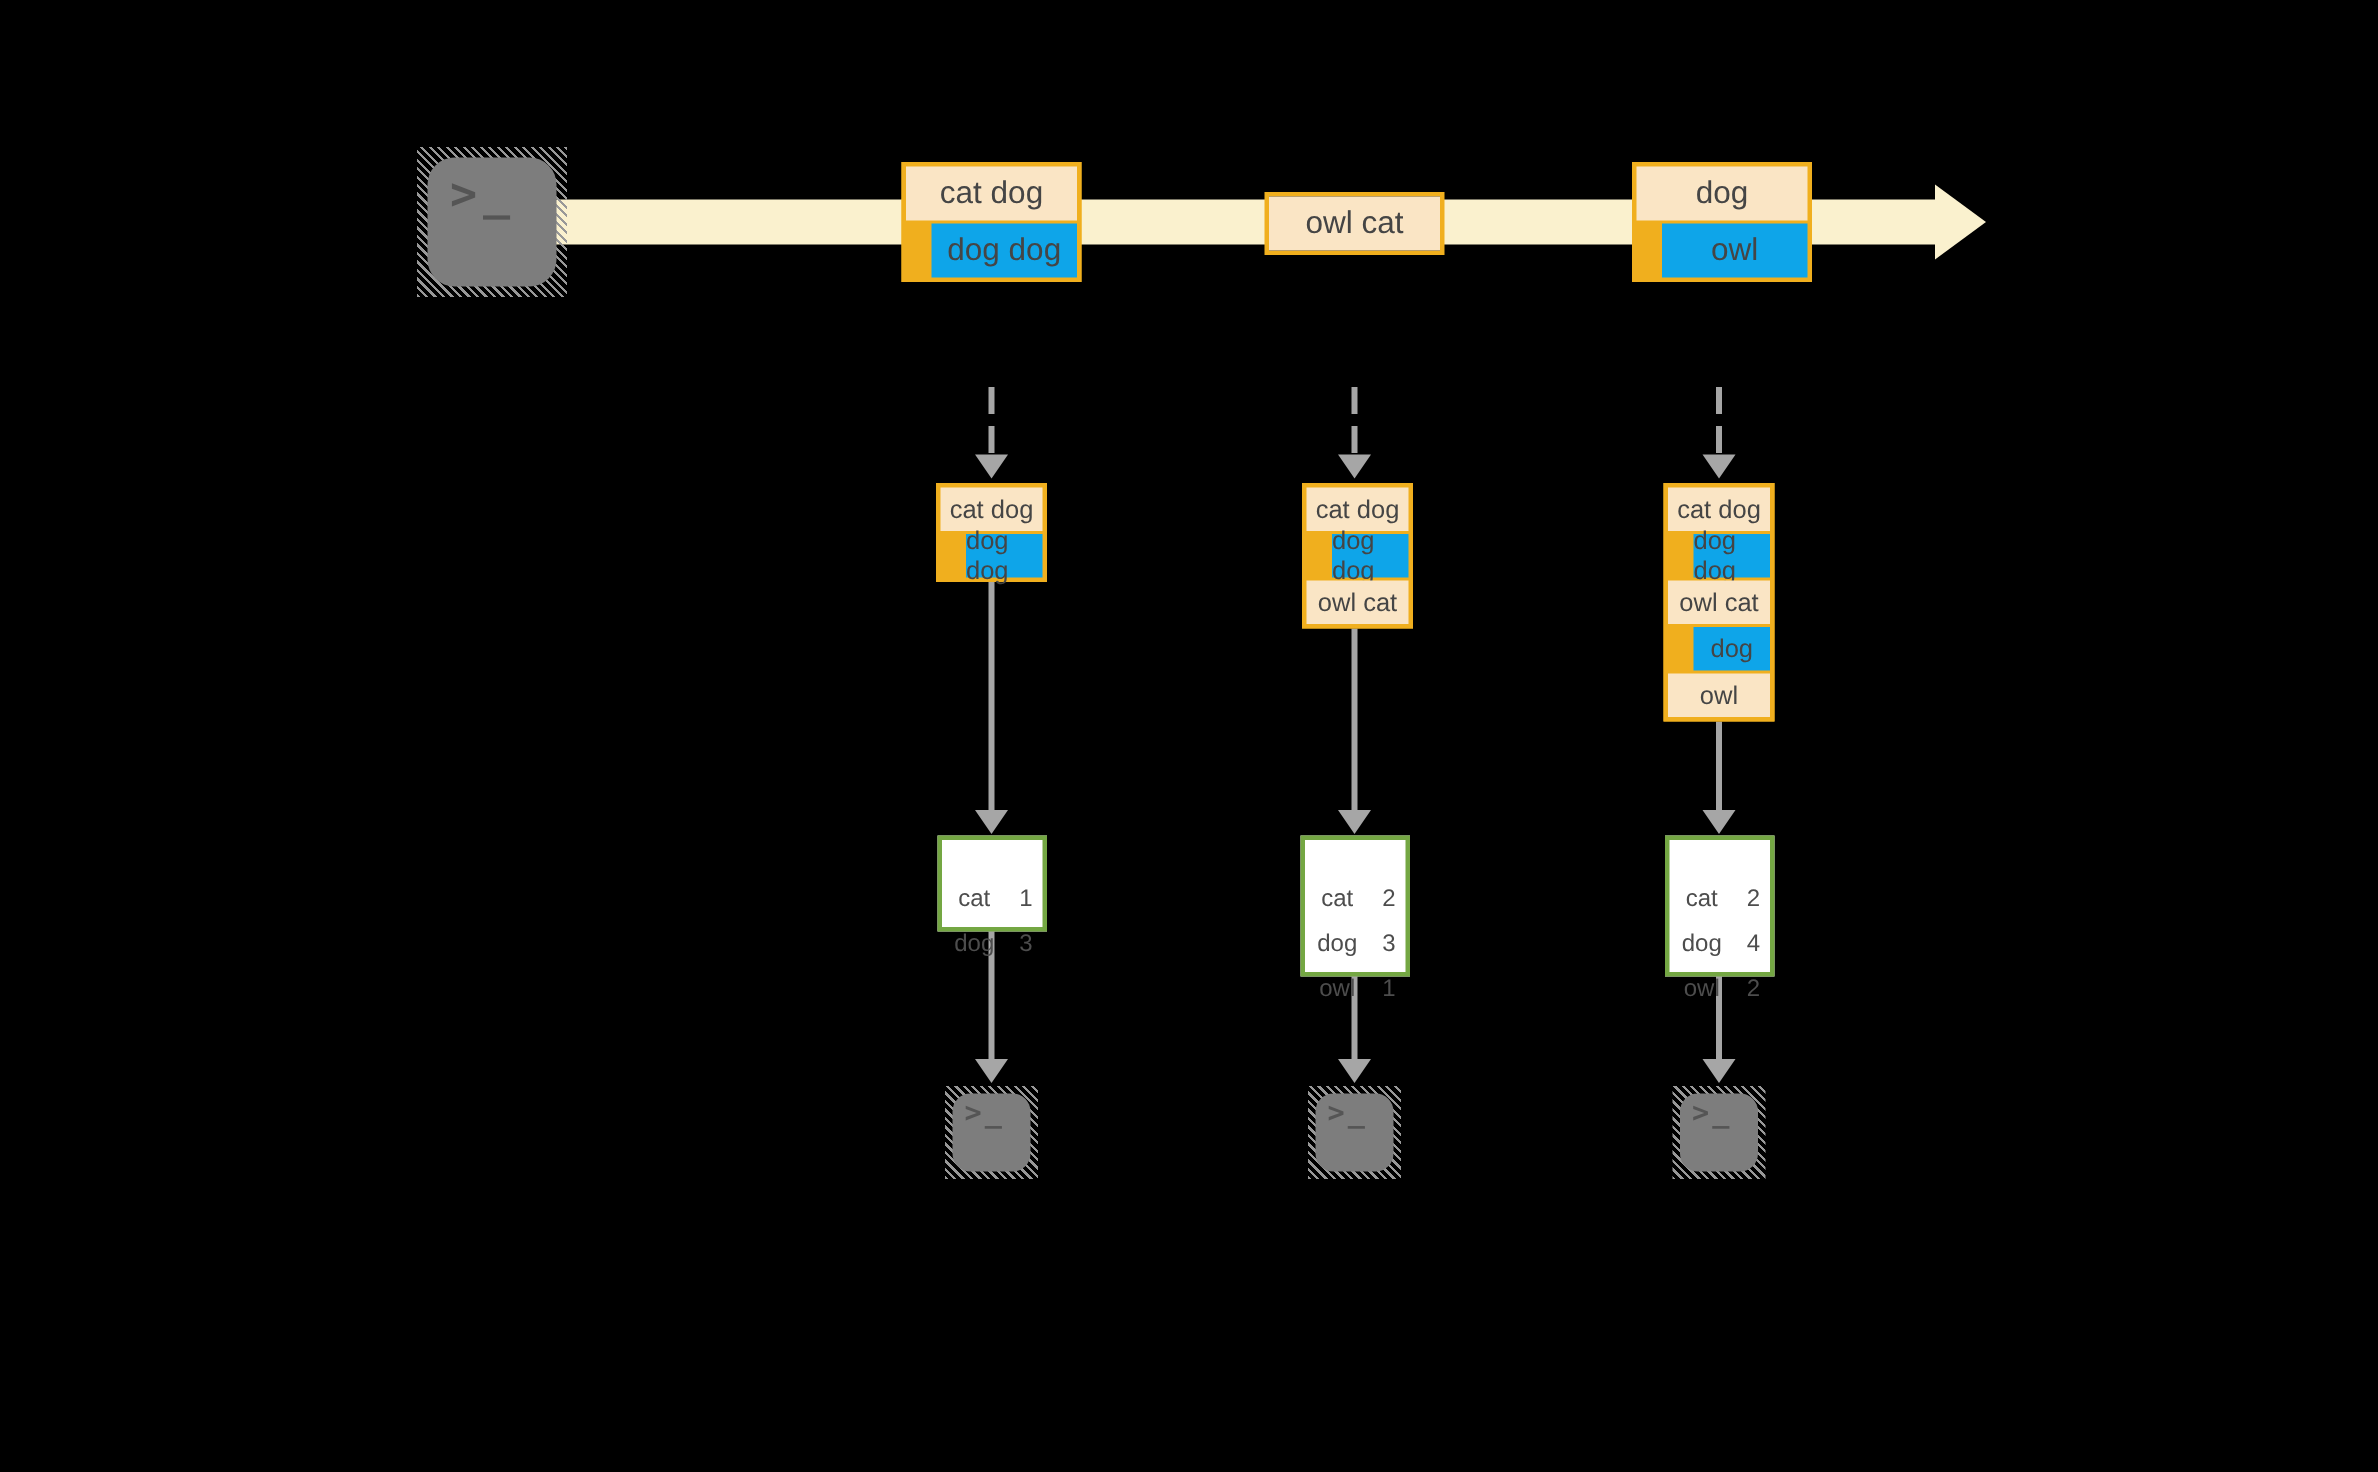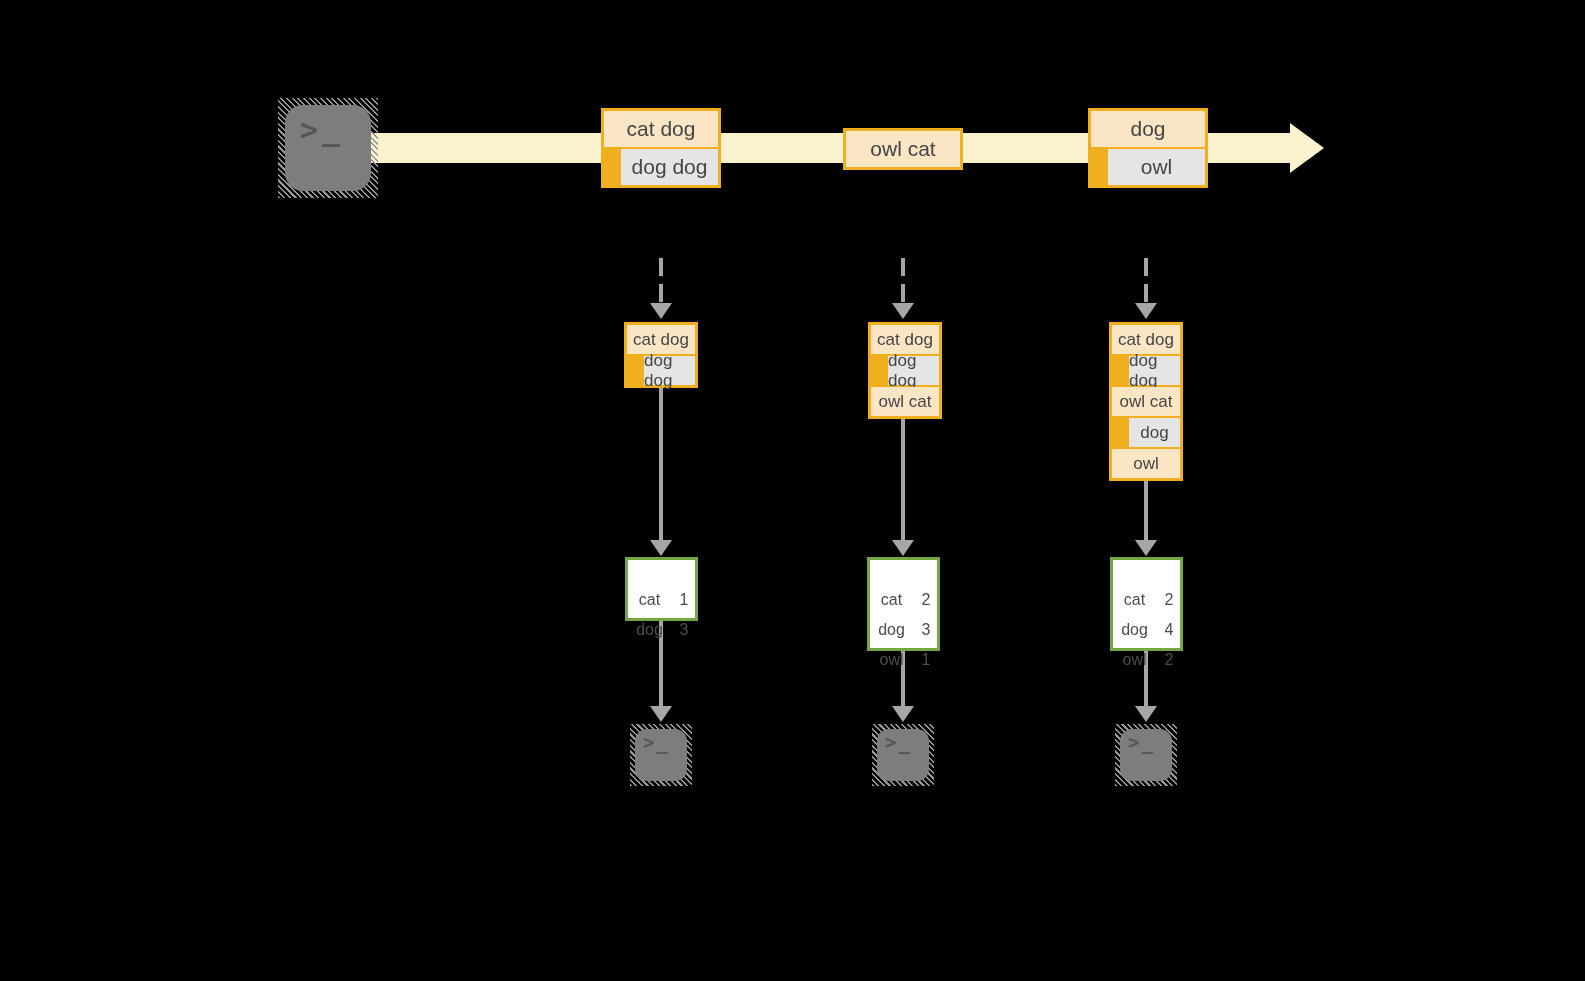--- a/index.html
+++ b/index.html
@@ -23,21 +23,21 @@
   .term-sink .inner{inset:5px;border-radius:12px;}
   .term-sink .glyph{left:13px;top:7px;font-size:19px;letter-spacing:2px;}
   .sink1{left:630px;} .sink2{left:872px;} .sink3{left:1115px;}
 
   
   .ebox{position:absolute;z-index:2;border:3px solid #F0AF1E;background:#F0AF1E;
         display:grid;grid-auto-rows:36px;row-gap:2px;width:114px;}
   .ebox1{left:601px;top:108px;} .ebox2{left:843px;top:128px;} .ebox3{left:1088px;top:108px;}
   .cell{display:flex;align-items:center;justify-content:center;color:#454545;}
   .ebox .cell{font-size:21px;}
-  .fa{background:#FAE5C5;} .fb{background:#e5e5e5;margin-left:17px;}
+  .fa{background:#FAE5C5;} .fb{background:#0ea5e9;margin-left:17px;}
 
   
   .dash{position:absolute;top:258px;width:4px;height:45px;z-index:4;
     background:repeating-linear-gradient(180deg,#a6a6a6 0 18px,rgba(0,0,0,0) 18px 26px);}
   .ahead{position:absolute;width:0;height:0;z-index:6;
     border-left:11px solid transparent;border-right:11px solid transparent;border-top:16px solid #a6a6a6;}
   .dash-h{top:303px;}
 
   
   .stack{position:absolute;top:322px;z-index:7;border:3px solid #F0AF1E;background:#F0AF1E;

